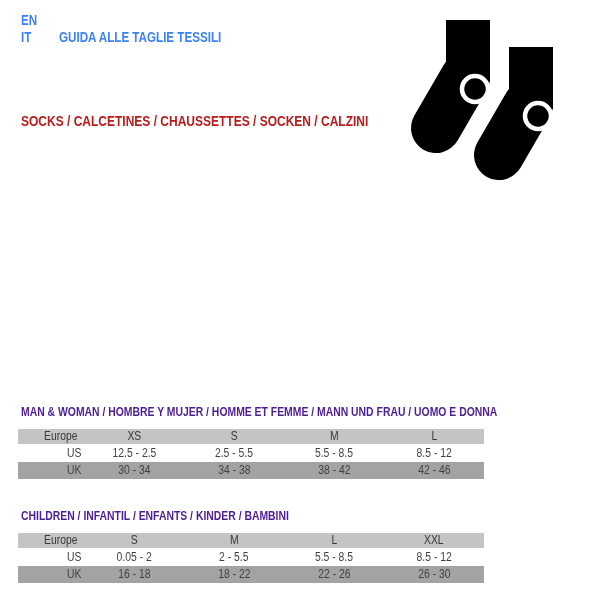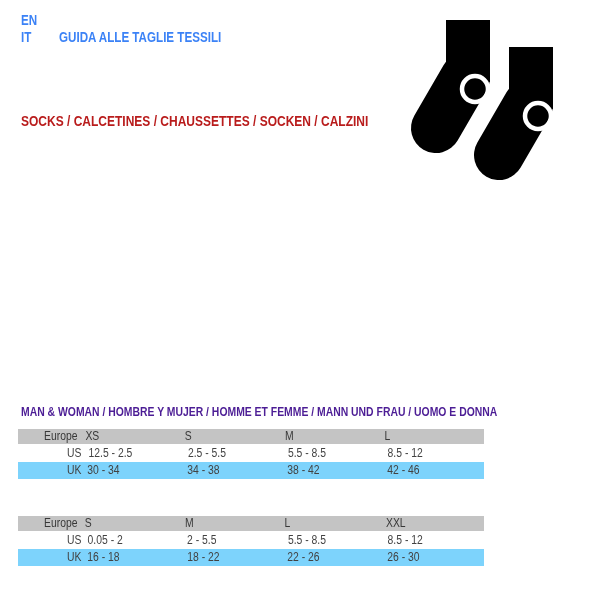--- a/index.html
+++ b/index.html
@@ -23,29 +23,29 @@
   .socks { position:absolute; left:398px; top:12px; width:165px; height:180px; }
 
   
   .tbl-sec { position:absolute; left:18px; width:466px; }
   .sec1 { top:403px; }
   .sec2 { top:507px; }
   .tbl-title { font-size:13px; font-weight:700; color:#4c1d95; line-height:17px; height:17px; margin-left:3px; }
   .tbl-title .cond { transform:scaleX(0.80); }
   table.size-table { border-collapse:collapse; table-layout:fixed; width:466px; margin-top:9px; }
   table.size-table th, table.size-table td {
-    font-weight:400; font-size:12.5px; text-align:left; padding:0; overflow:visible;
+    font-weight:400; font-size:12.5px; text-align:center; padding:0; overflow:visible;
   }
   table.size-table thead th {
     background:#c4c4c4; color:#383838; height:15px; line-height:15px; border-bottom:1px solid #ffffff;
   }
   table.size-table td { color:#424242; height:15px; line-height:17px; }
   table.size-table .c0 { text-align:right; padding-left:24px; }
   table.size-table tbody tr.row-us { background:#ffffff; }
-  table.size-table tbody tr.row-uk { background:#7dd3fc;border-radius:8px; }
+  table.size-table tbody tr.row-uk { background:#a3a3a3;border-radius:8px; }
   table.size-table .cond { transform-origin:50% 50%; }
   table.size-table .c0 .cond { transform-origin:0 50%; }
 </style>
 </head>
 <body>
 
 <div class="page">
 
   <div class="lang-block">
     <div class="lang-row">
@@ -104,20 +104,23 @@
           <td><span class="cond">30 - 34</span></td>
           <td><span class="cond">34 - 38</span></td>
           <td><span class="cond">38 - 42</span></td>
           <td><span class="cond">42 - 46</span></td>
         </tr>
       </tbody>
     </table>
   </section>
 
   <section class="tbl-sec sec2">
+    <h2 class="tbl-title">
+      <span class="cond">CHILDREN / INFANTIL / ENFANTS / KINDER / BAMBINI</span>
+    </h2>
     <table class="size-table">
       <colgroup>
           <col style="width:66px">
           <col style="width:100px">
           <col style="width:100px">
           <col style="width:100px">
           <col style="width:100px">
         </colgroup>
       <thead>
         <tr>

